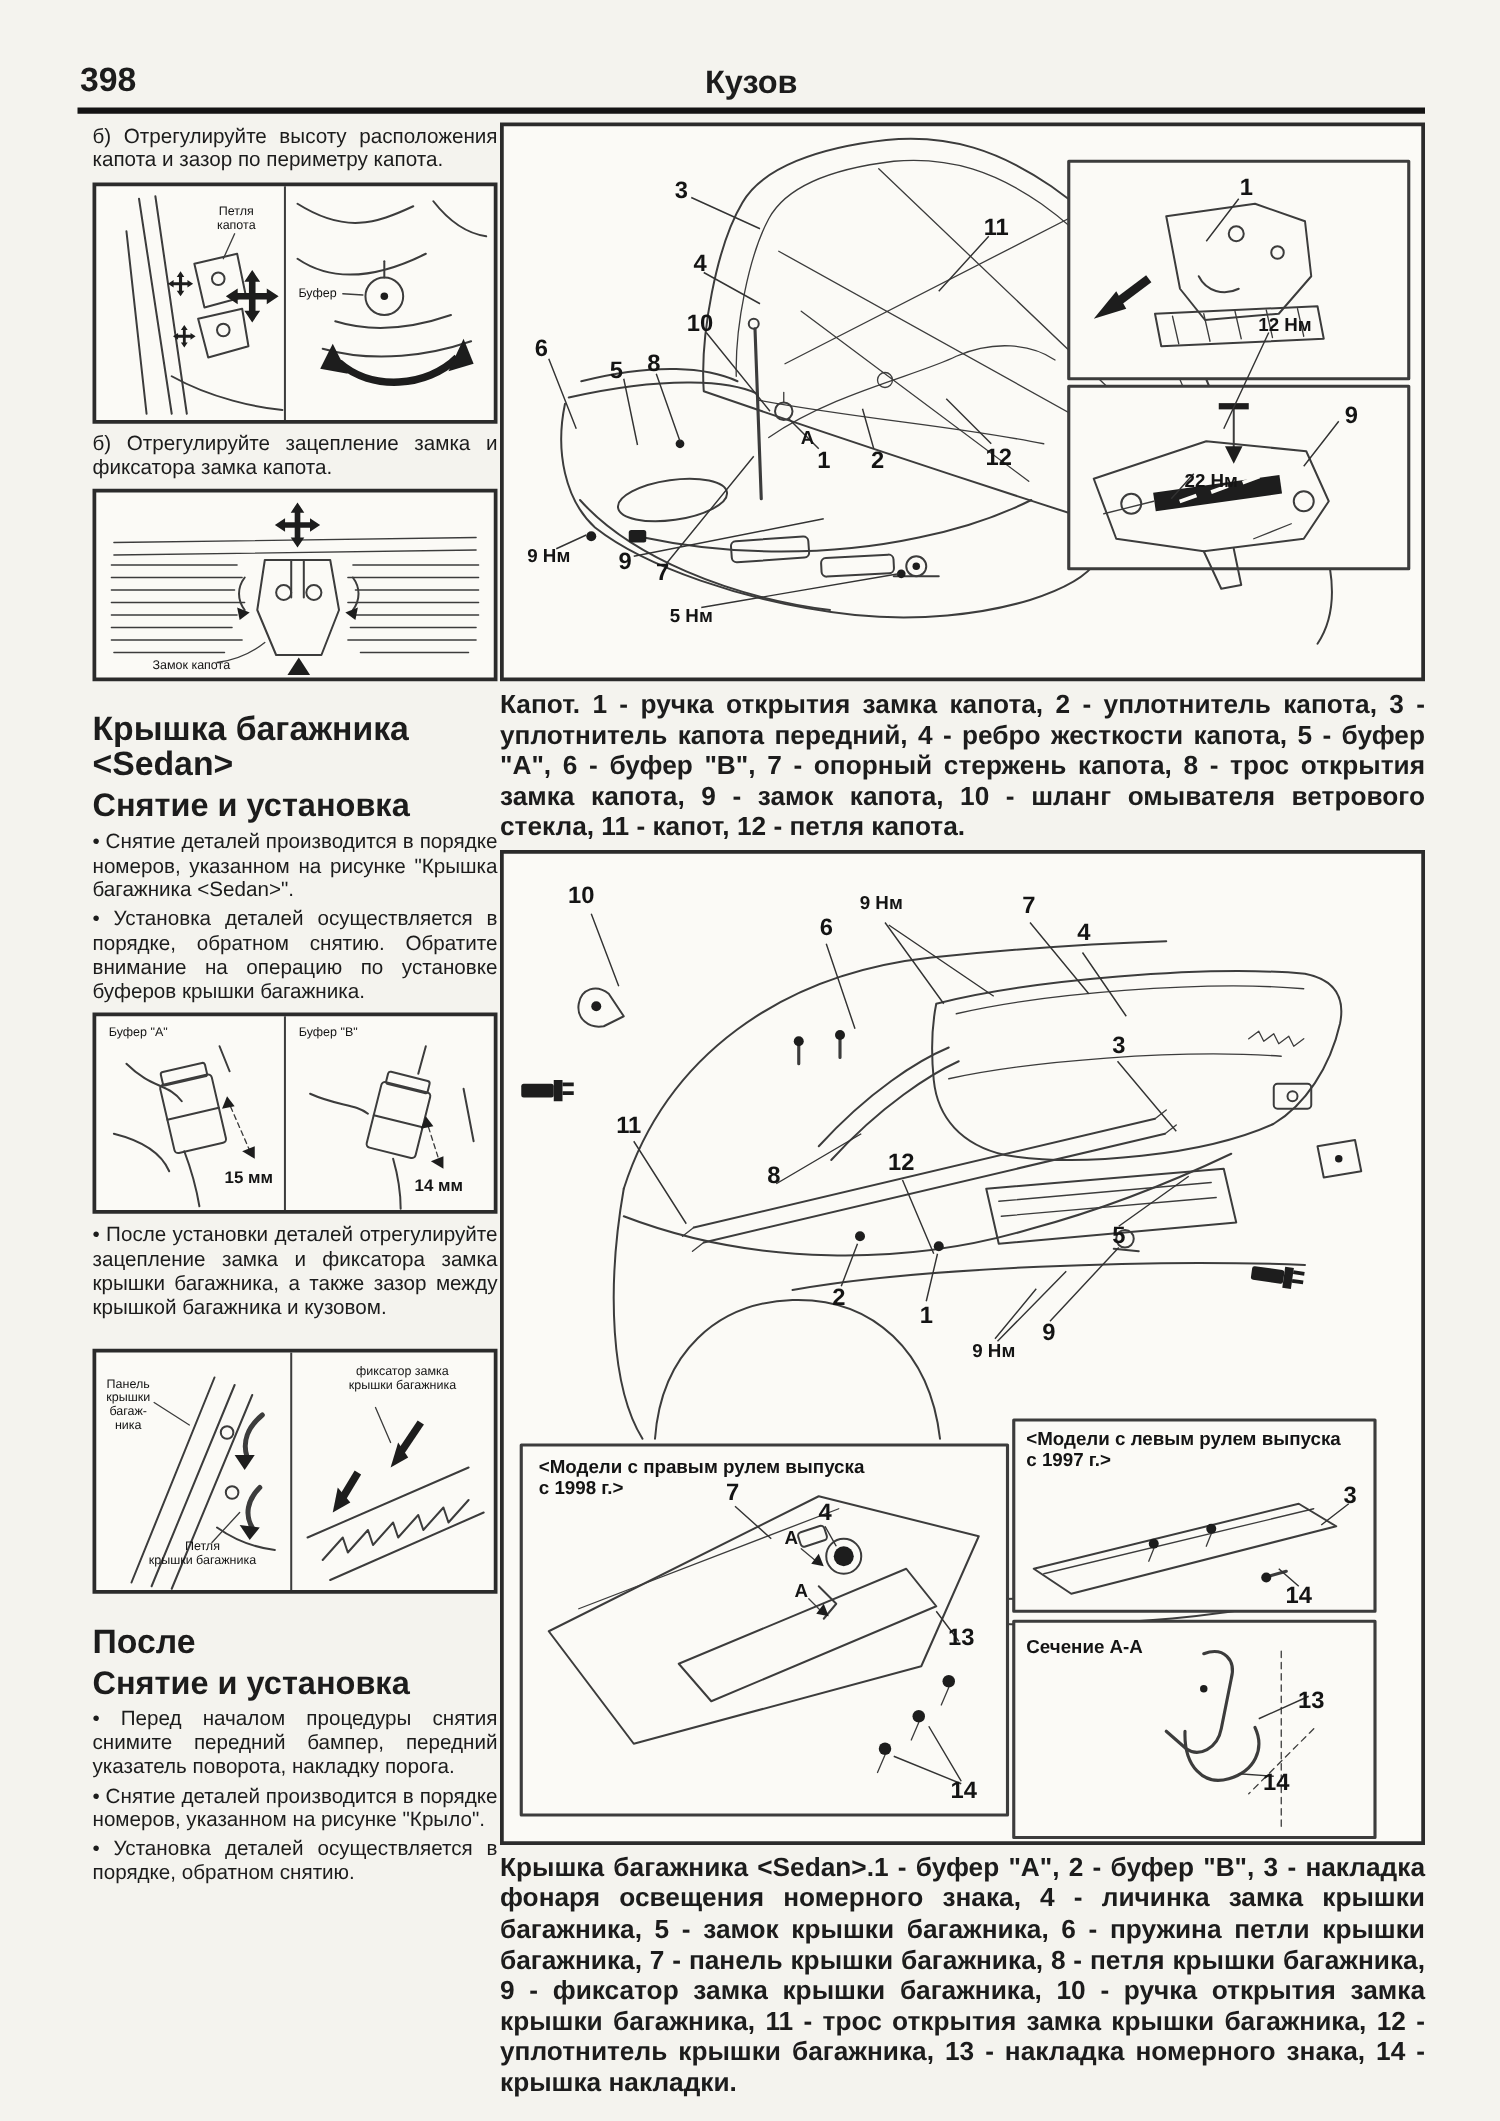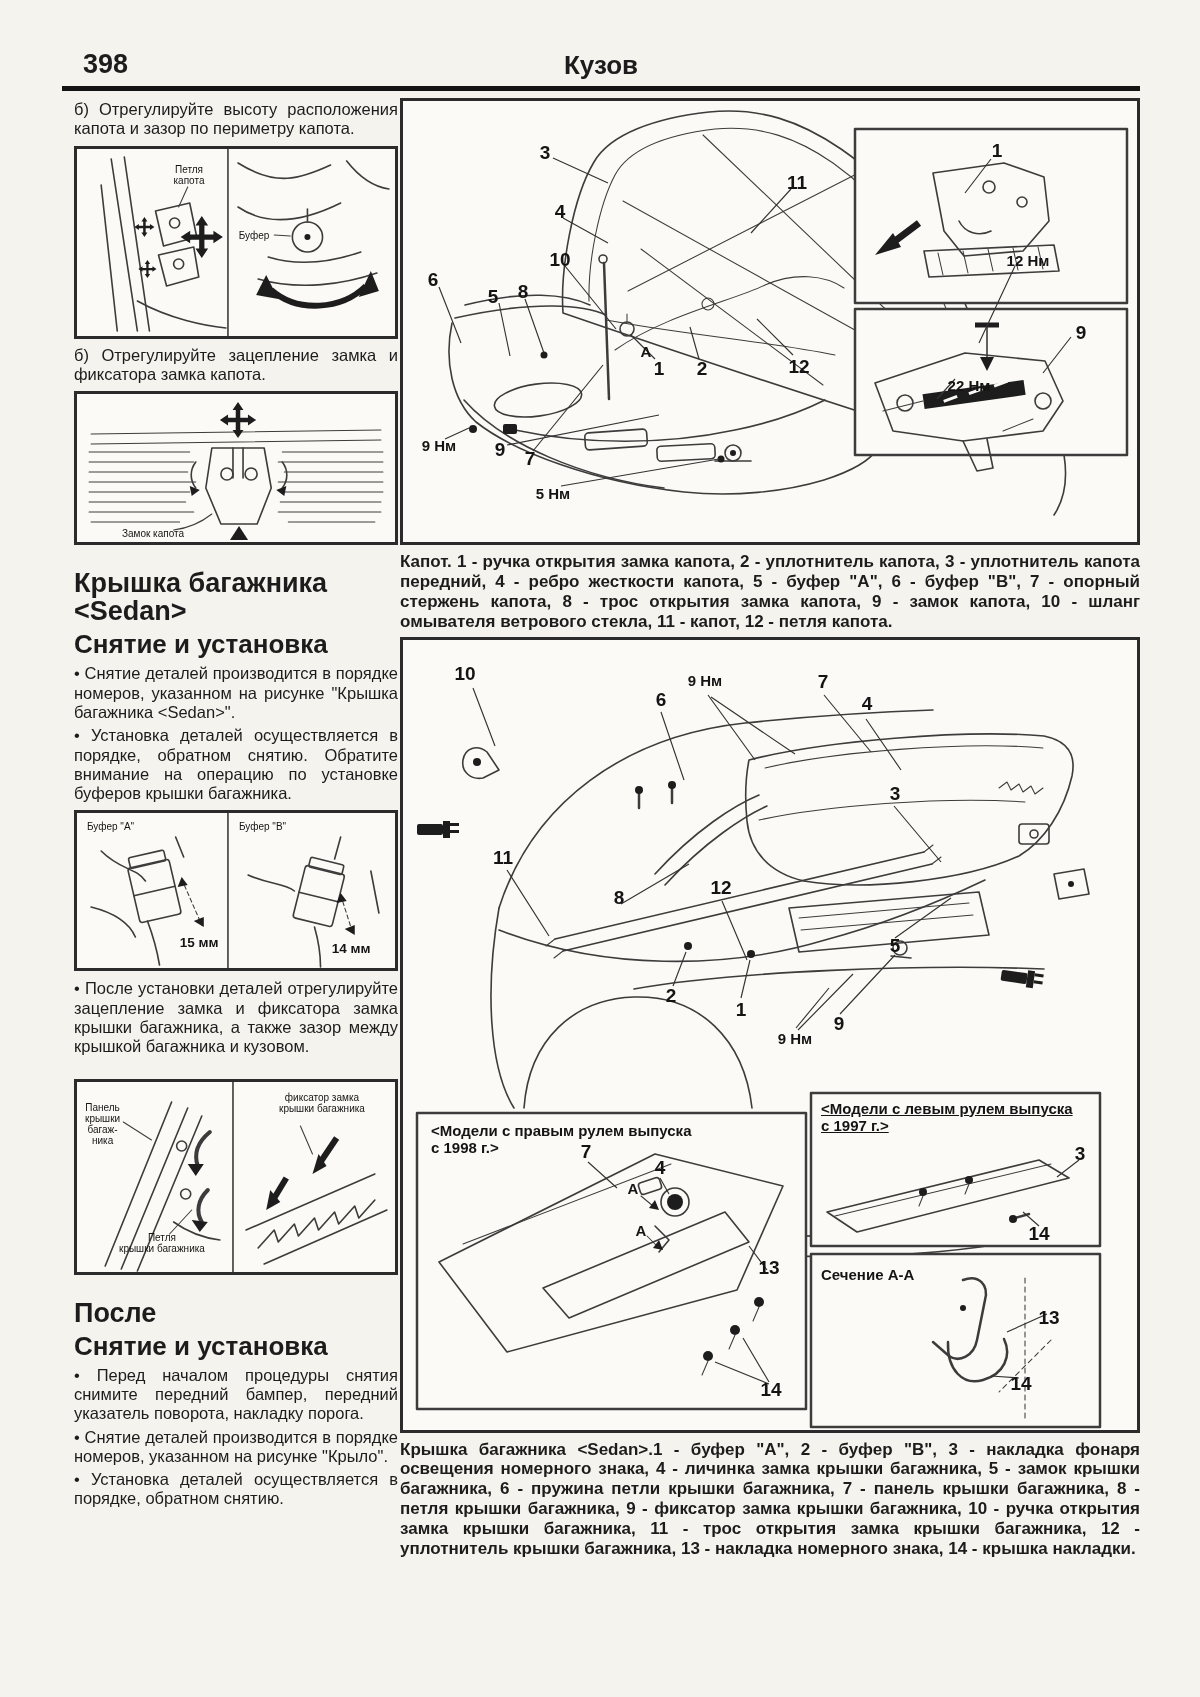--- a/index.html
+++ b/index.html
@@ -1,29 +1,29 @@
 <!DOCTYPE html>
 <html><head>
 <meta charset="utf-8">
 <style>
   html,body{margin:0;padding:0;background:#d8d6d0;}
   #page{position:relative;width:1200px;height:1697px;background:#f4f3ee;
         font-family:"Liberation Sans",sans-serif;color:#1c1c1c;overflow:hidden;}
   
   .hdr{position:absolute;left:62px;top:50px;width:1078px;border-bottom:5px solid #141414;padding-bottom:5px;}
-  .hdr .pn{position:absolute;left:2px;bottom:6px;font-size:27px;font-weight:bold;margin-left:19px;}
+  .hdr .pn{position:absolute;left:2px;bottom:6px;font-size:27px;font-weight:bold;}
   .hdr .pt{text-align:center;font-size:26px;font-weight:bold;}
   
   .col-l{position:absolute;left:74px;top:100px;width:324px;}
   .col-r{position:absolute;left:400px;top:98px;width:740px;}
   p.b{font-size:16.5px;line-height:1.17;text-align:justify;margin:0 0 4px 0;}
   p.note{text-indent:18px;}
   h1.h{font-size:27px;line-height:1.04;margin:24px 0 4px 0;white-space:pre-line;}
   h2.h{font-size:26px;margin:2px 0 4px 0;}
-  .cap{font-size:17px;font-weight:bold;line-height:1.17;text-align:justify;margin:7px 0 0 0;}
+  .cap{font-size:21px;font-weight:bold;line-height:1.17;text-align:justify;margin:7px 0 0 0;}
   
   .figbox{position:relative;border:3px solid #2b2b2b;background:#fbfaf6;margin:7px 0;}
   .figbox svg{display:block;}
   .callout{position:absolute;transform:translate(-50%,-50%);font-weight:bold;color:#141414;
            white-space:pre-line;text-align:center;pointer-events:none;}
   .num{font-size:19px;}
   .torque{font-size:15px;}
   .letter{font-size:15px;}
   .dim{font-size:13.5px;}
   .lbl{font-size:10px;font-weight:normal;line-height:1.1;text-align:center;}
@@ -375,21 +375,21 @@
         <span class="callout num" style="left: 492px; top: 306px;">5</span>
         <span class="callout torque" style="left: 392px; top: 398px;">9 Нм</span>
         <span class="callout boxtitle" style="left: 28px; top: 482px;">&lt;Модели с правым рулем выпуска
 с 1998 г.&gt;</span>
         <span class="callout num" style="left: 183px; top: 512px;">7</span>
         <span class="callout num" style="left: 257px; top: 528px;">4</span>
         <span class="callout letter" style="left: 230px; top: 548px;">А</span>
         <span class="callout letter" style="left: 238px; top: 590px;">А</span>
         <span class="callout num" style="left: 366px; top: 628px;">13</span>
         <span class="callout num" style="left: 368px; top: 750px;">14</span>
-        <span class="callout boxtitle" style="left: 418px; top: 460px; text-decoration: underline;">&lt;Модели с левым рулем выпуска
+        <span class="callout boxtitle" style="left: 418px; top: 460px;">&lt;Модели с левым рулем выпуска
 с 1997 г.&gt;</span>
         <span class="callout num" style="left: 677px; top: 514px;">3</span>
         <span class="callout num" style="left: 636px; top: 594px;">14</span>
         <span class="callout boxtitle" style="left: 418px; top: 626px;">Сечение А-А</span>
         <span class="callout num" style="left: 646px; top: 678px;">13</span>
         <span class="callout num" style="left: 618px; top: 744px;">14</span>
       </div>
 
     <p class="cap">Крышка багажника &lt;Sedan&gt;.1 - буфер "А", 2 - буфер "В", 3 - накладка фонаря освещения номерного знака, 4 - личинка замка крышки багажника, 5 - замок крышки багажника, 6 - пружина петли крышки багажника, 7 - панель крышки багажника, 8 - петля крышки багажника, 9 - фиксатор замка крышки багажника, 10 - ручка открытия замка крышки багажника, 11 - трос открытия замка крышки багажника, 12 - уплотнитель крышки багажника, 13 - накладка номерного знака, 14 - крышка накладки.</p>
   </div>

